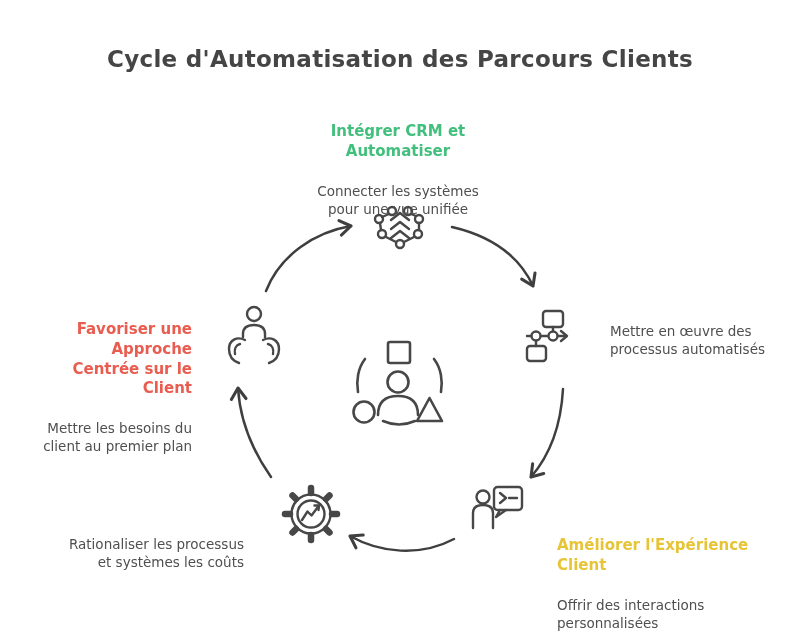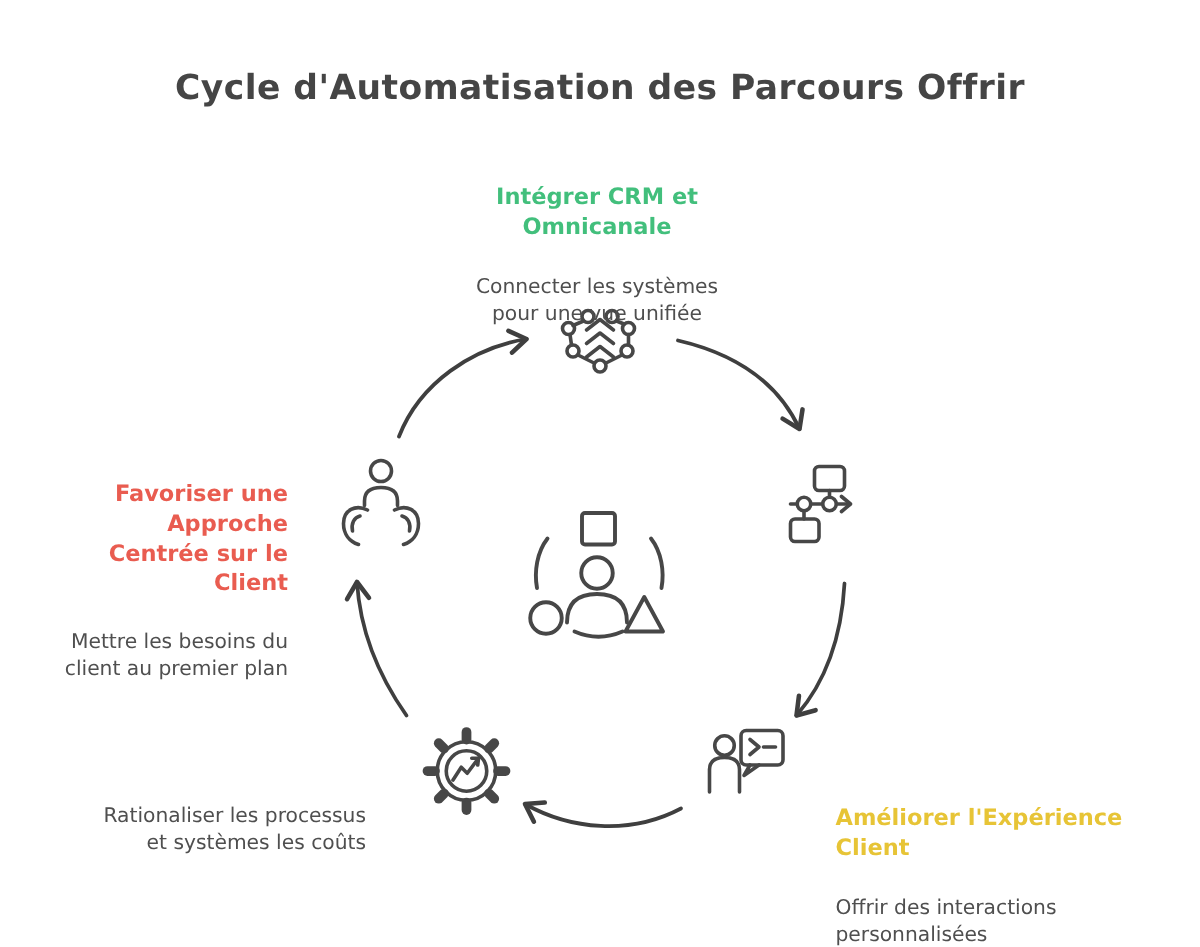--- a/index.html
+++ b/index.html
@@ -25,21 +25,21 @@
   .c-lime{color:var(--lime,#94c03c);}
   .c-yellow{color:var(--yellow,#e7c436);}
   .c-orange{color:var(--orange,#ec8c35);}
   .c-red{color:var(--red,#e95c50);padding-left:44px;}
 </style>
 </head>
 <body>
 
 <div class="canvas">
 
-  <h1 class="diagram-title">Cycle d'Automatisation des Parcours Offrir</h1>
+  <h1 class="diagram-title">Cycle d'Automatisation des Parcours Clients</h1>
 
   <svg class="art" width="800" height="631" viewBox="0 0 800 631">
     <defs>
       <marker id="ah" markerUnits="userSpaceOnUse" markerWidth="22" markerHeight="22" viewBox="-14 -9 18 18" refX="0" refY="0" orient="auto">
         <path d="M-9,-6 L0,0 L-9,6" fill="none" stroke="#3f3f3f" stroke-width="2.5" stroke-linecap="round" stroke-linejoin="round"></path>
       </marker>
     </defs>
 
     <g fill="none" stroke="#3f3f3f" stroke-width="2.5" stroke-linecap="round">
       <path d="M 266,291 C 280,255 315,232 351,226" marker-end="url(#ah)"></path>
@@ -123,26 +123,28 @@
       <circle cx="398" cy="382" r="10.5"></circle>
       <path d="M378,415 Q378,396 398,396 Q418,396 418,415"></path>
       <path d="M383,421 Q399,428 415,421"></path>
       <circle cx="364" cy="412" r="10.5"></circle>
       <path d="M429.5,398 L442,421 L417,421 Z"></path>
     </g>
   </svg>
 
   <div class="node n-top">
     <div class="node-title c-green">Intégrer CRM et
-Omnicanale</div>
+Automatiser</div>
     <div class="node-desc">Connecter les systèmes
 pour une vue unifiée</div>
   </div>
 
   <div class="node n-right">
+    <div class="node-desc">Mettre en œuvre des
+processus automatisés</div>
   </div>
 
   <div class="node n-br">
     <div class="node-title c-yellow">Améliorer l'Expérience
 Client</div>
     <div class="node-desc">Offrir des interactions
 personnalisées</div>
   </div>
 
   <div class="node n-bl">

